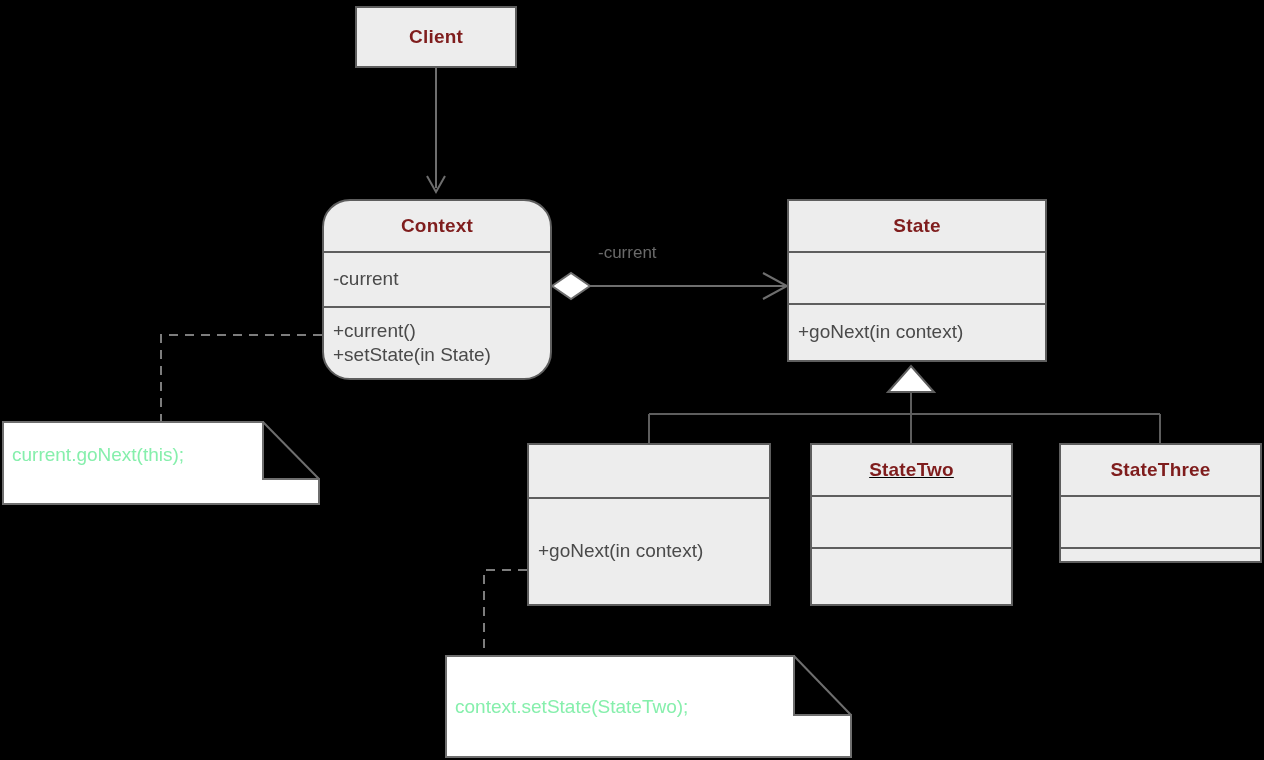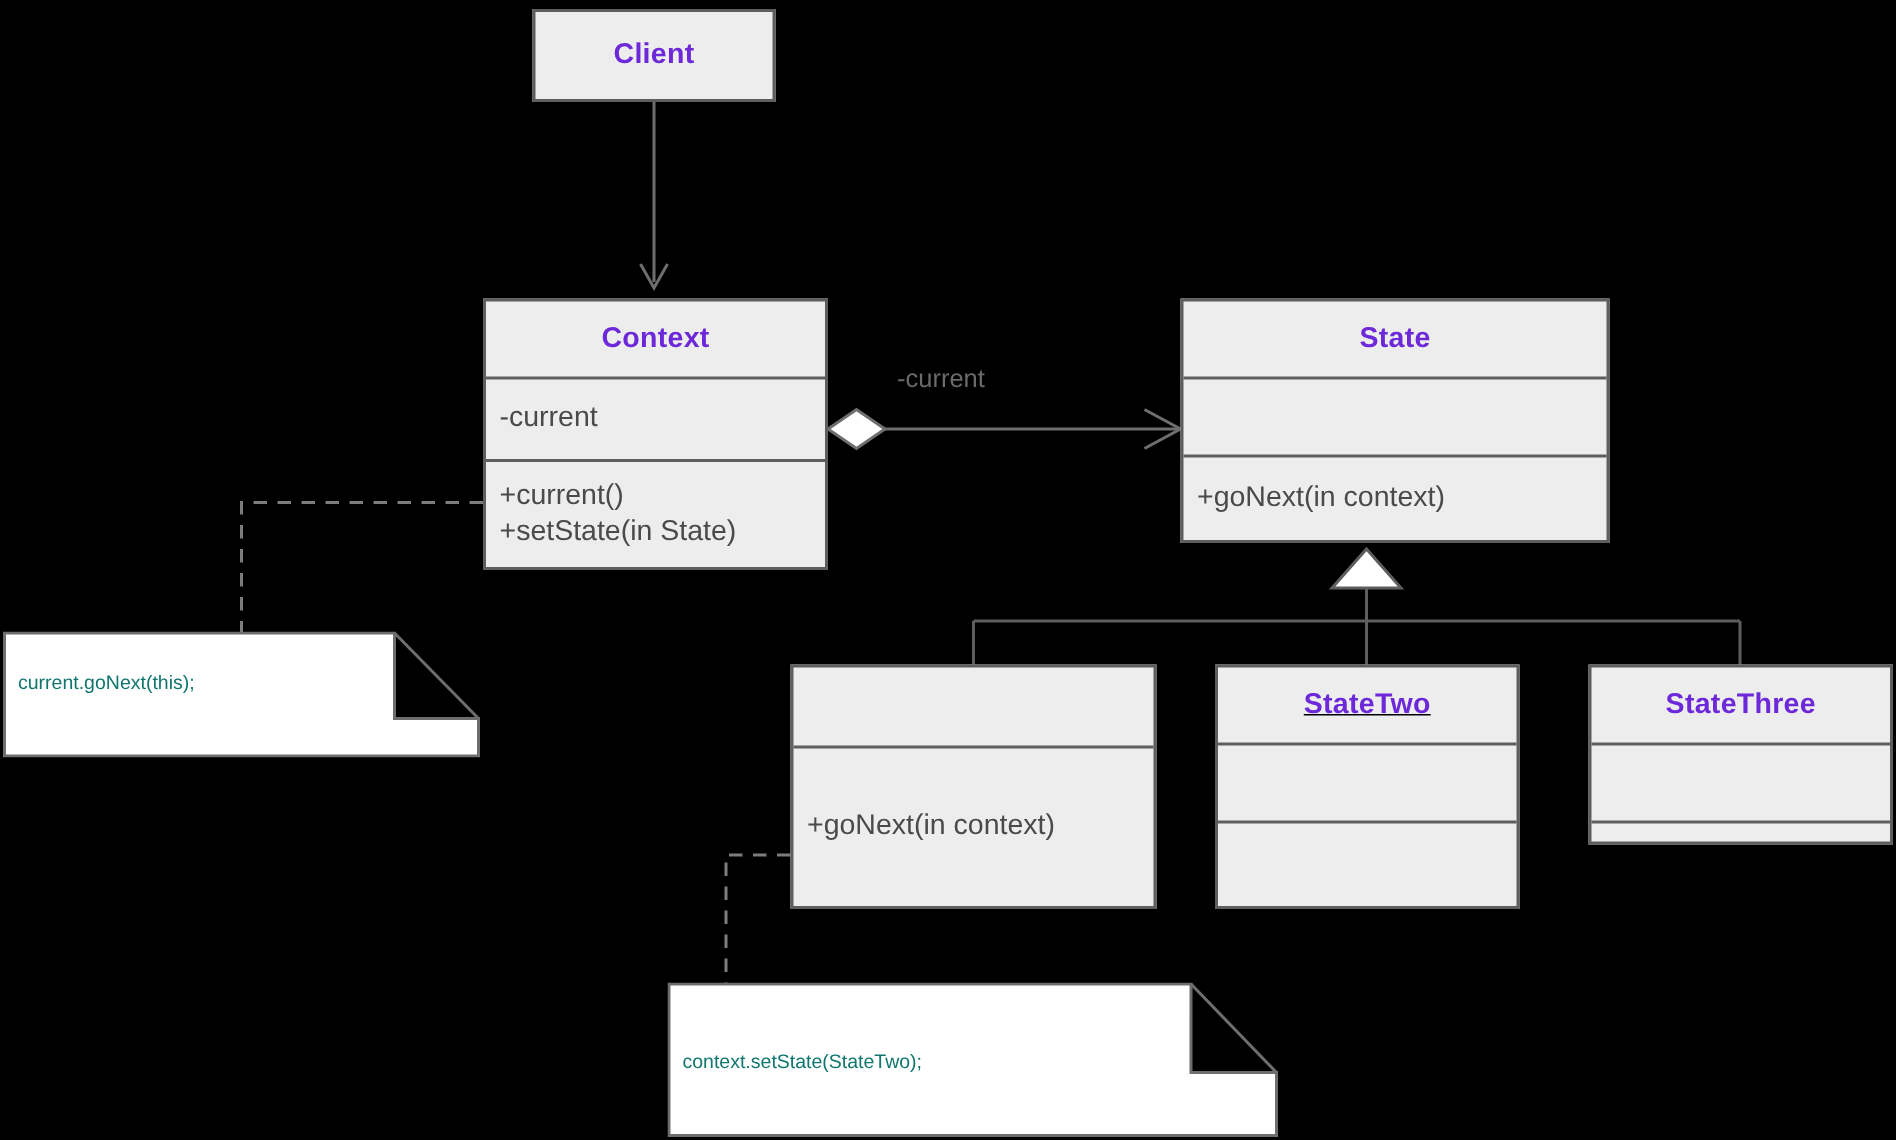--- a/index.html
+++ b/index.html
@@ -34,21 +34,21 @@
   }
   .uml-class .compartment + .compartment {
     border-top: 2px solid #5e5e5e;
   }
   .uml-class .class-title {
     display: flex;
     align-items: center;
     justify-content: center;
     font-weight: bold;
     font-size: 19px;
-    color: #6d28d9;
+    color: #7f1d1d;
     letter-spacing: 0.2px;
   }
   .uml-class .members {
     display: flex;
     flex-direction: column;
     justify-content: center;
     padding-left: 9px;
     font-size: 19px;
     color: #4a4a4a;
   }
@@ -69,22 +69,22 @@
     position: absolute;
     inset: 0;
   }
   .uml-note .note-text {
     position: absolute;
     left: 10px;
     top: 0;
     bottom: 17px;
     display: flex;
     align-items: center;
-    font-size: 13px;
-    color: #0f766e;
+    font-size: 19px;
+    color: #86efac;
     white-space: nowrap;
   }
 
   
   .edge-layer {
     position: absolute;
     left: 0;
     top: 0;
     width: 1264px;
     height: 760px;
@@ -132,32 +132,32 @@
       <path d="M 527 570 L 484 570 L 484 657" stroke="#7d7d7d" stroke-width="2" fill="none" stroke-dasharray="9 7"></path>
     </g>
   </svg>
 
   <div class="assoc-label" style="left:598px; top:243px;">-current</div>
 
   <div class="uml-class" style="left:355px; top:6px; width:162px; height:62px;">
     <div class="compartment class-title" style="flex:1 1 auto;">Client</div>
   </div>
 
-  <div class="uml-class" style="left:322px; top:199px; width:230px; height:181px;">
+  <div class="uml-class" style="left:322px; top:199px; width:230px; height:181px;border-radius:28px;">
     <div class="compartment class-title" style="height:50px;">Context</div>
     <div class="compartment members" style="height:55px;">
       <div class="member-line">-current</div>
     </div>
     <div class="compartment members" style="flex:1 1 auto;">
       <div class="member-line">+current()</div>
       <div class="member-line">+setState(in State)</div>
     </div>
   </div>
 
-  <div class="uml-class" style="left:787px; top:199px; width:286px; height:163px;">
+  <div class="uml-class" style="left:787px; top:199px; width:260px; height:163px;">
     <div class="compartment class-title" style="height:50px;">State</div>
     <div class="compartment members empty" style="height:52px;"></div>
     <div class="compartment members" style="flex:1 1 auto;">
       <div class="member-line">+goNext(in context)</div>
     </div>
   </div>
 
   <div class="uml-class" style="left:527px; top:443px; width:244px; height:163px;">
     <div class="compartment members empty" style="height:52px;"></div>
     <div class="compartment members" style="flex:1 1 auto;">

